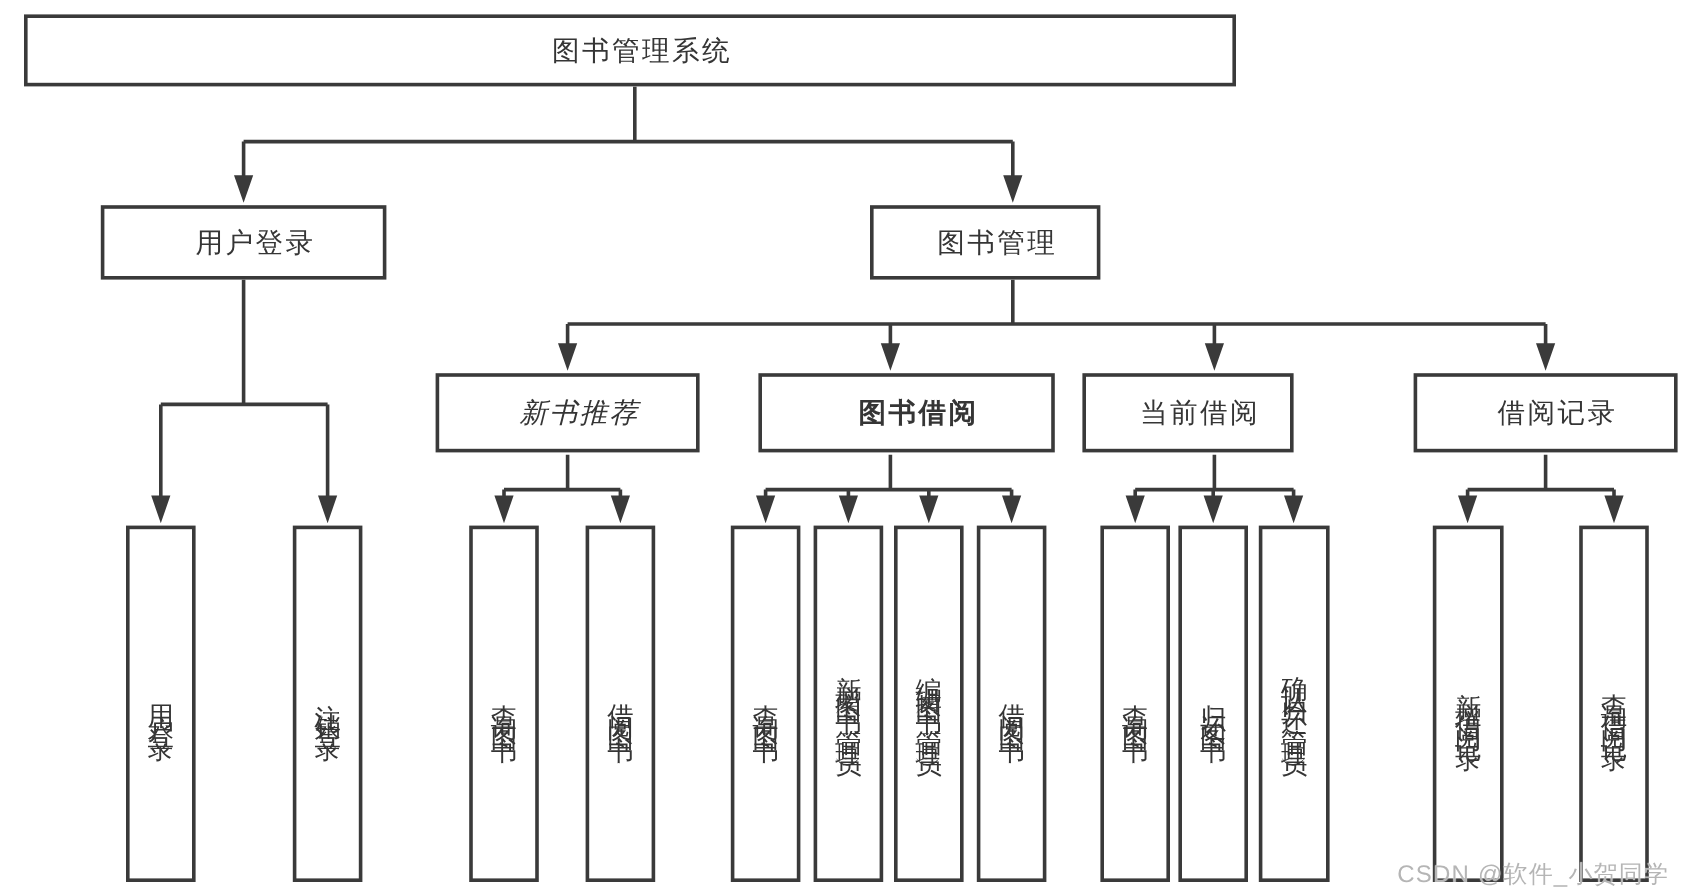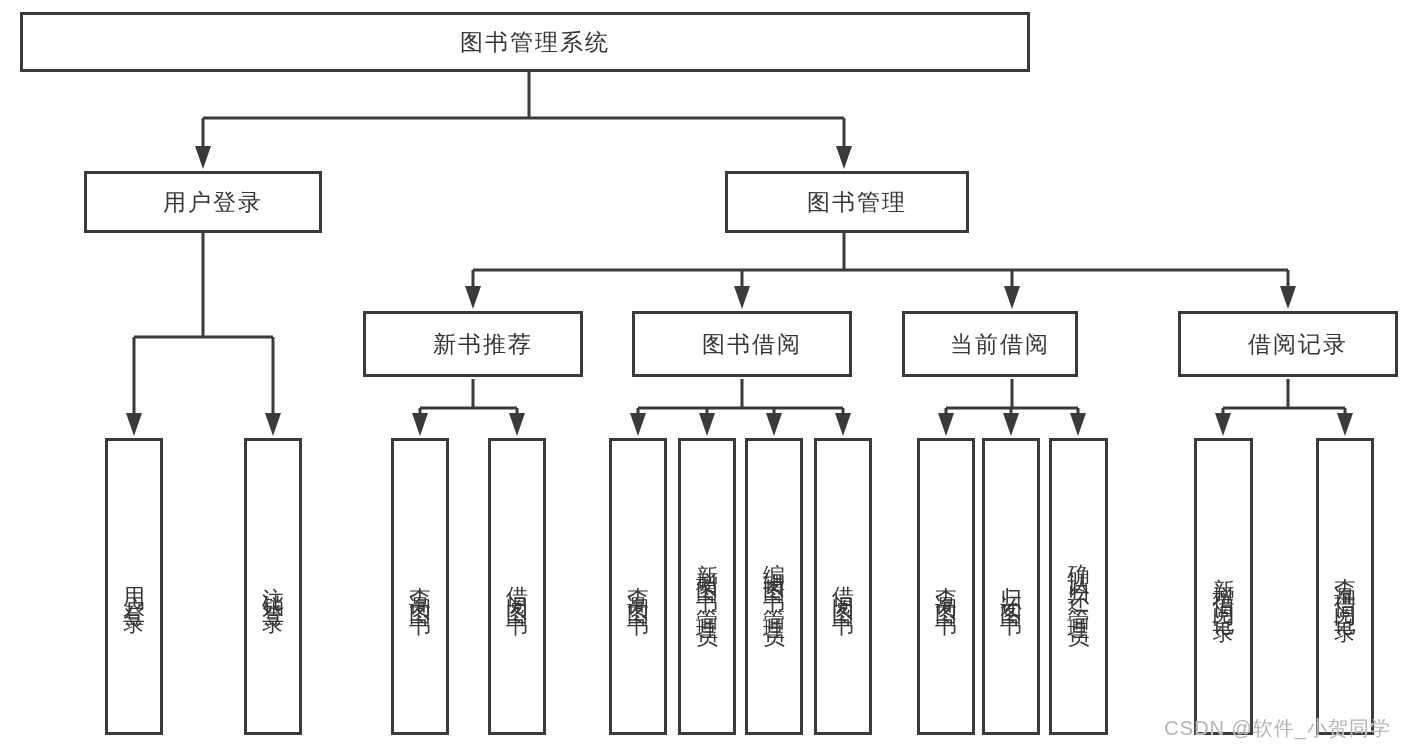--- a/index.html
+++ b/index.html
@@ -97,24 +97,24 @@
              M938 413 L954 413 L946 436 Z
              M1003 413 L1019 413 L1011 436 Z
              M1070 413 L1086 413 L1078 436 Z
              M1215 413 L1231 413 L1223 436 Z
              M1337 413 L1353 413 L1345 436 Z" fill="#3a3a3a" stroke="none"></path>
   </svg>
 
   <div class="node hlabel" style="left:20px; top:12px; width:1010px; height:60px;">图书管理系统</div>
 
   <div class="node hlabel" style="left:84px; top:171px; width:238px; height:62px;">用户登录</div>
-  <div class="node hlabel" style="left:725px; top:171px; width:244px; height:62px;">图书管理</div>
+  <div class="node hlabel" style="left:725px; top:171px; width:192px; height:62px;">图书管理</div>
 
-  <div class="node hlabel" style="left:363px; top:311px; width:220px; height:66px;">新书推荐</div>
-  <div class="node hlabel" style="left:632px; top:311px; width:220px; height:66px;">图书借阅</div>
+  <div class="node hlabel" style="left:363px; top:311px; width:220px; height:66px;font-style:italic;">新书推荐</div>
+  <div class="node hlabel" style="left:632px; top:311px; width:247px; height:66px;font-weight:bold;">图书借阅</div>
   <div class="node hlabel" style="left:902px; top:311px; width:176px; height:66px;">当前借阅</div>
   <div class="node hlabel" style="left:1178px; top:311px; width:220px; height:66px;">借阅记录</div>
 
   <div class="node leaf" style="left:105px; top:438px; width:58px; height:297px;">用户登录</div>
   <div class="node leaf" style="left:244px; top:438px; width:58px; height:297px;">注销登录</div>
 
   <div class="node leaf" style="left:391px; top:438px; width:58px; height:297px;">查询图书</div>
   <div class="node leaf" style="left:488px; top:438px; width:58px; height:297px;">借阅图书</div>
 
   <div class="node leaf" style="left:609px; top:438px; width:58px; height:297px;">查询图书</div>

